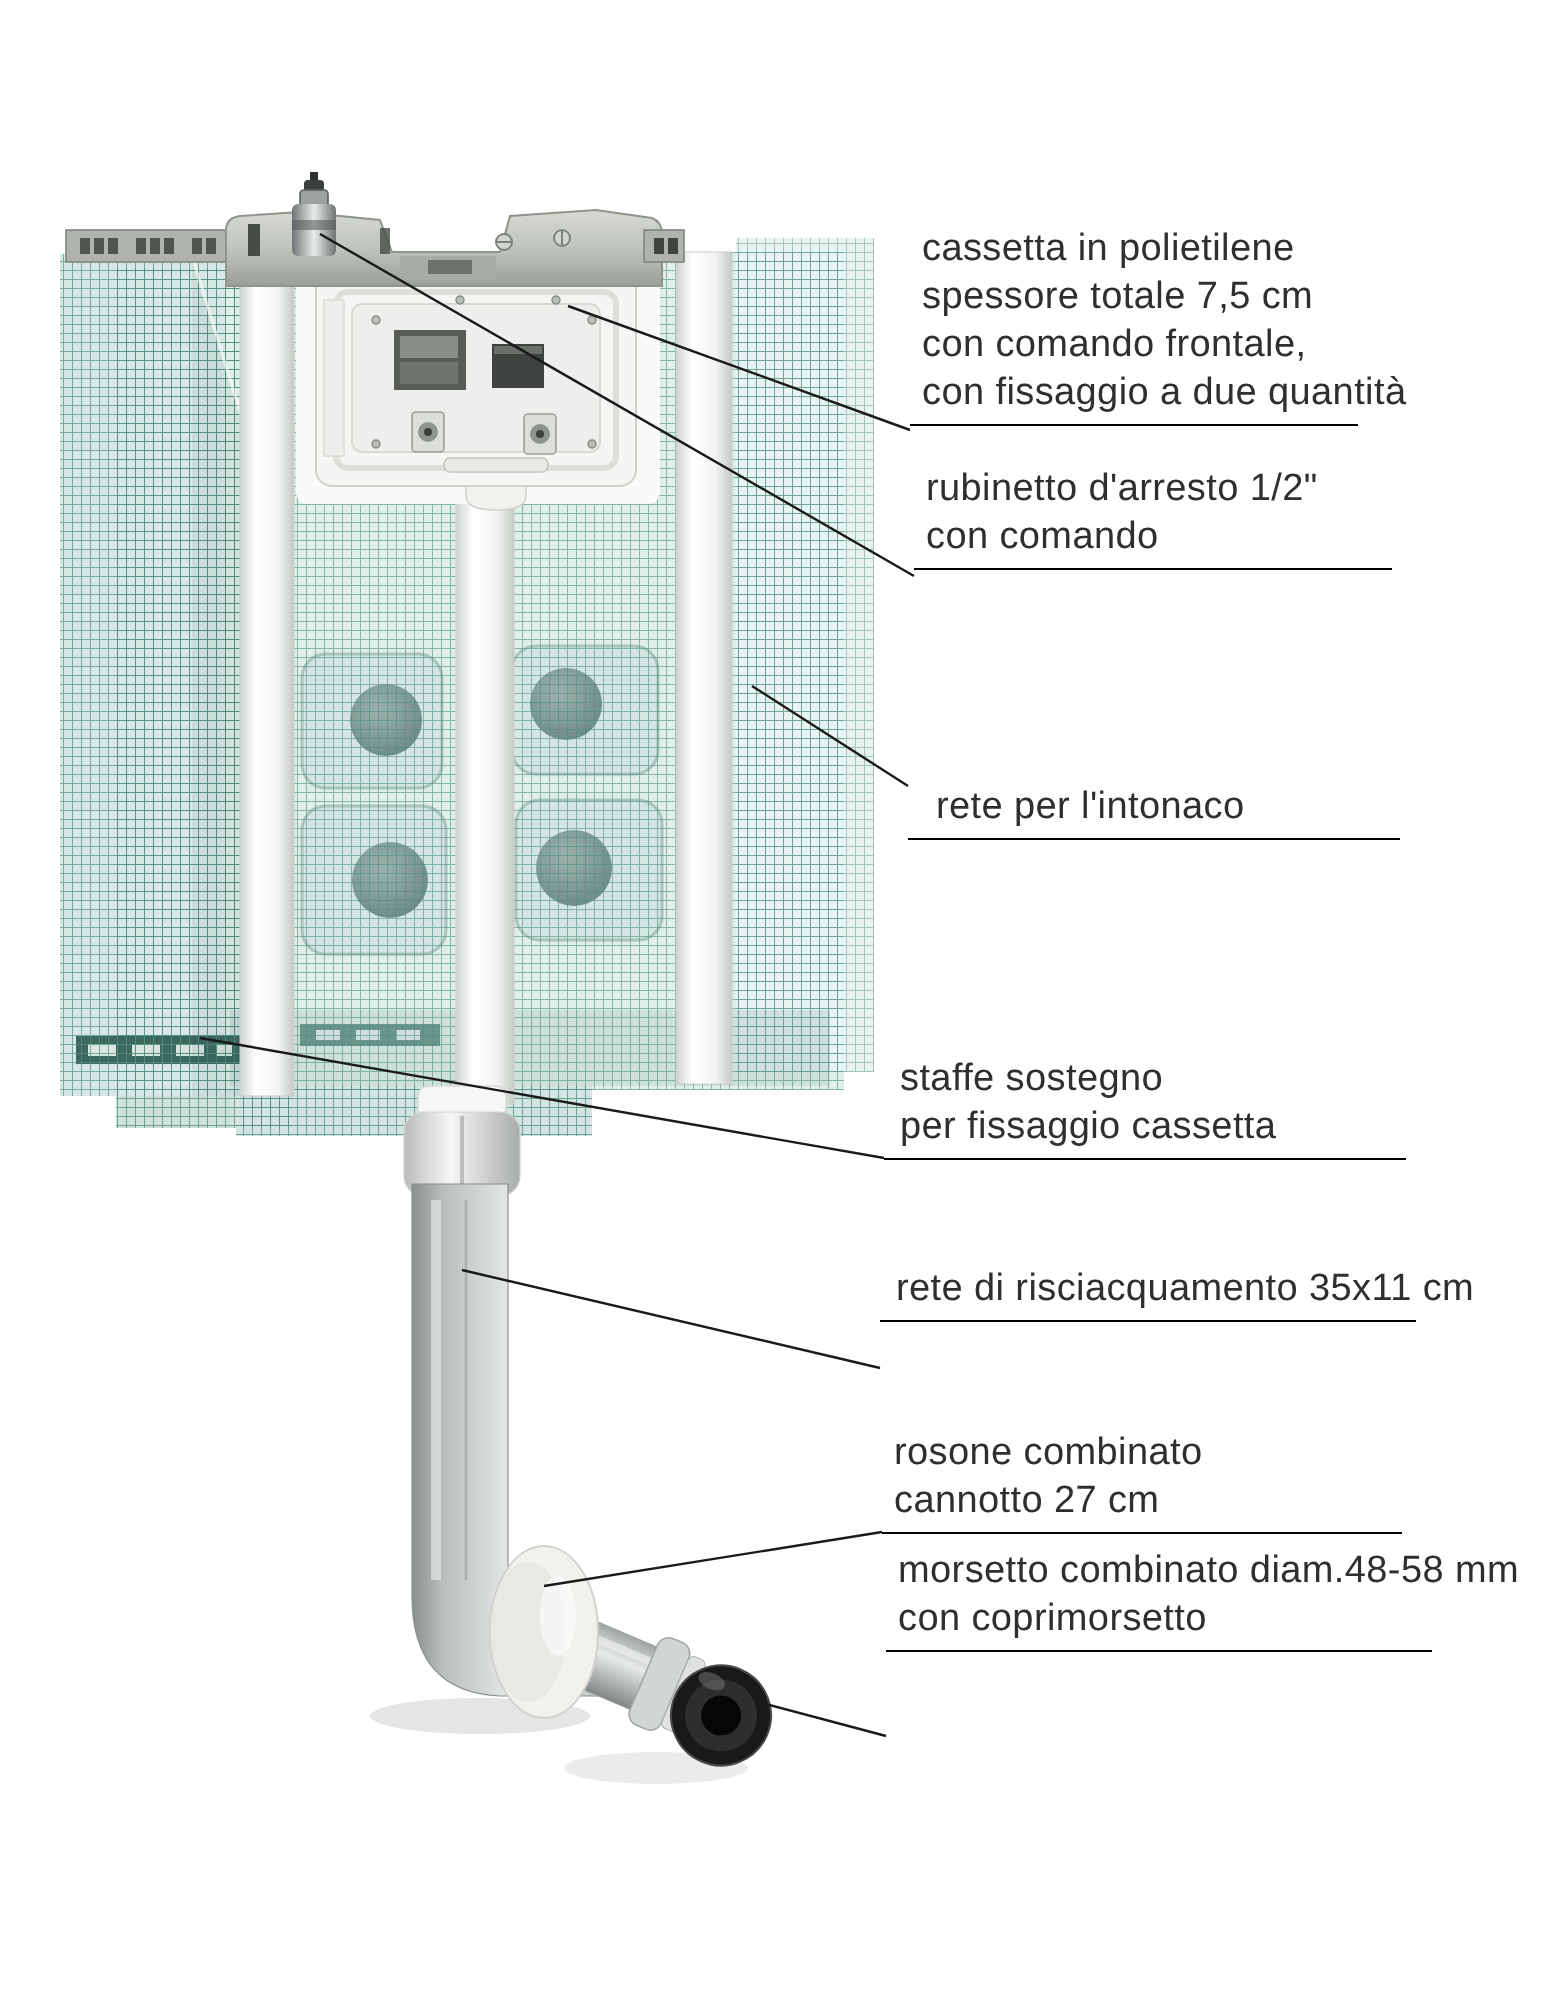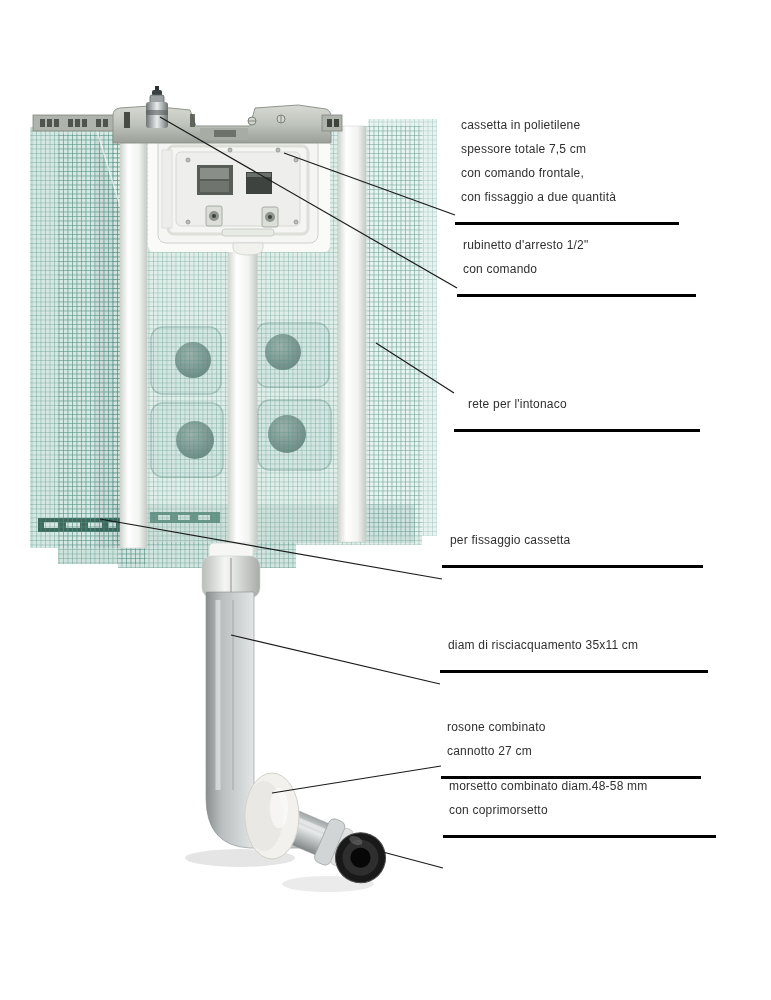--- a/index.html
+++ b/index.html
@@ -3,22 +3,22 @@
 <meta charset="utf-8">
 <style>
   html,body{margin:0;padding:0;background:#ffffff;}
   #canvas{
     position:relative;width:771px;height:1000px;background:#ffffff;
     font-family:"Liberation Sans", sans-serif;overflow:hidden;
   }
   #art{position:absolute;left:0;top:0;z-index:1;}
   .callout{
     position:absolute;z-index:2;
-    font-size:12px;line-height:24px;color:#2f2f2f;
-    border-bottom:3px solid #000000;padding-bottom:13px;
+    font-size:19px;line-height:24px;color:#2f2f2f;
+    border-bottom:1px solid #000000;padding-bottom:3px;
     letter-spacing:.2px;
   }
   .callout .cl{display:block;white-space:nowrap;}
   #c-cassetta {left:455px;top:113px;width:218px;padding-left:6px;}
   #c-rubinetto{left:457px;top:233px;width:233px;padding-left:6px;}
   #c-rete     {left:454px;top:362px;width:232px;padding-left:14px;margin-top:30px;}
   #c-staffe   {left:442px;top:528px;width:253px;padding-left:8px;}
   #c-tubo     {left:440px;top:633px;width:260px;padding-left:8px;}
   #c-rosone   {left:441px;top:715px;width:254px;padding-left:6px;}
   #c-morsetto {left:443px;top:774px;width:267px;padding-left:6px;}
@@ -234,24 +234,25 @@
     <span class="cl">con fissaggio a due quantità</span>
   </div>
   <div class="callout" id="c-rubinetto">
     <span class="cl">rubinetto d'arresto 1/2"</span>
     <span class="cl">con comando</span>
   </div>
   <div class="callout" id="c-rete">
     <span class="cl">rete per l'intonaco</span>
   </div>
   <div class="callout" id="c-staffe">
+    <span class="cl">staffe sostegno</span>
     <span class="cl">per fissaggio cassetta</span>
   </div>
   <div class="callout" id="c-tubo">
-    <span class="cl">diam di risciacquamento 35x11 cm</span>
+    <span class="cl">rete di risciacquamento 35x11 cm</span>
   </div>
   <div class="callout" id="c-rosone">
     <span class="cl">rosone combinato</span>
     <span class="cl">cannotto 27 cm</span>
   </div>
   <div class="callout" id="c-morsetto">
     <span class="cl">morsetto combinato diam.48-58 mm</span>
     <span class="cl">con coprimorsetto</span>
   </div>
 

